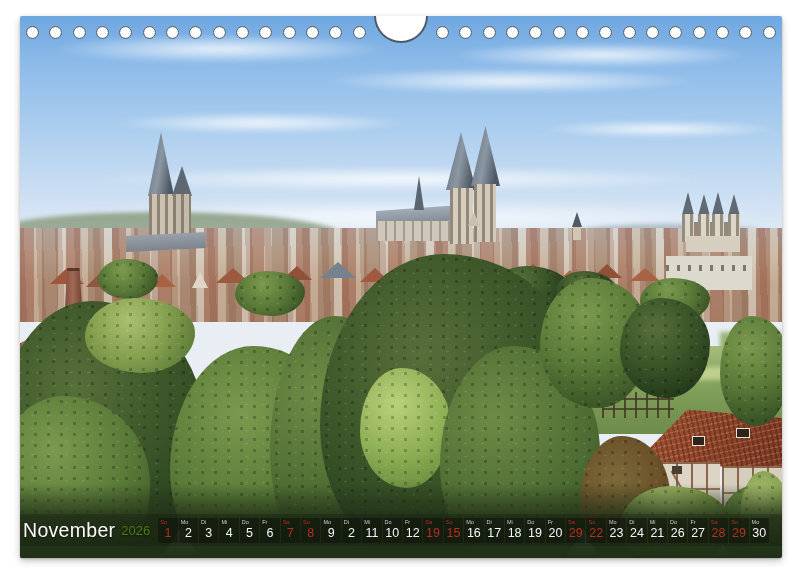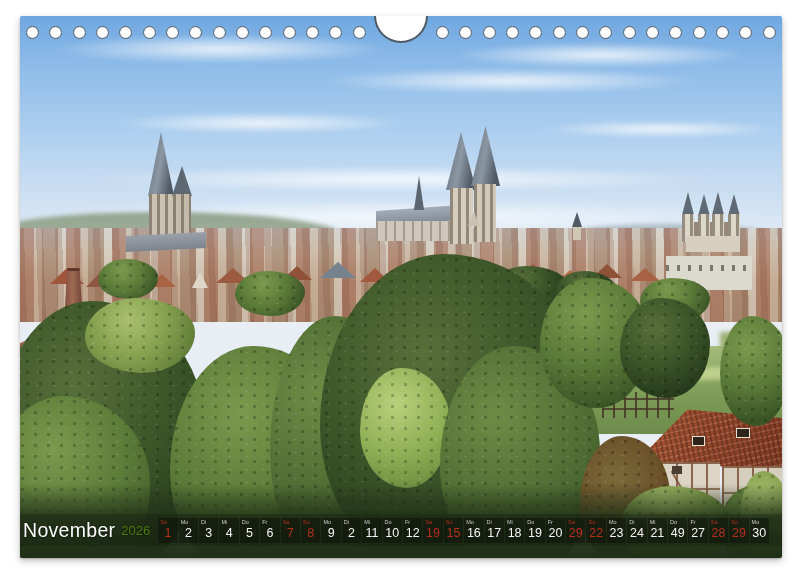--- a/index.html
+++ b/index.html
@@ -298,21 +298,21 @@
           <div class="cell">
             <span class="wd">Di</span>
             <span class="num">24</span>
           </div>
           <div class="cell">
             <span class="wd">Mi</span>
             <span class="num">21</span>
           </div>
           <div class="cell">
             <span class="wd">Do</span>
-            <span class="num">49</span>
+            <span class="num">26</span>
           </div>
           <div class="cell">
             <span class="wd">Fr</span>
             <span class="num">27</span>
           </div>
           <div class="cell weekend">
             <span class="wd">Sa</span>
             <span class="num">28</span>
           </div>
           <div class="cell weekend">

